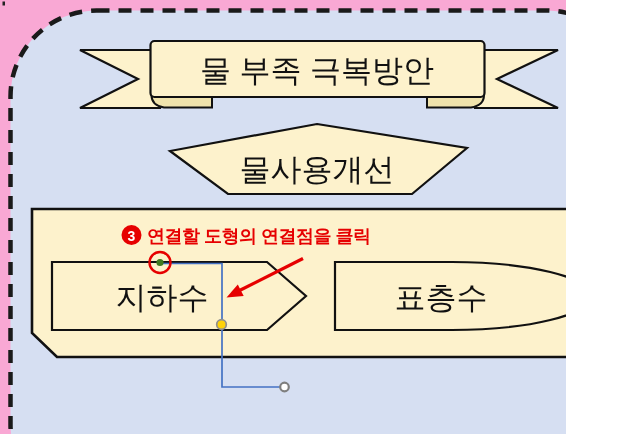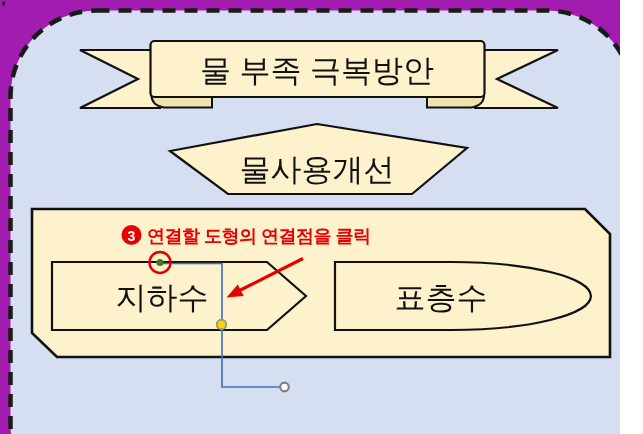--- a/index.html
+++ b/index.html
@@ -1,20 +1,20 @@
 <!DOCTYPE html>
 <html><head>
 <meta charset="utf-8">
 <style>
   html,body{margin:0;padding:0;background:#ffffff;}
   .screenshot{
     position:relative;
-    width:620px;height:434px;
+    width:566px;height:434px;
     overflow:hidden;
-    background:#a21caf;
+    background:#f9a8d4;
     font-family:"Liberation Sans", sans-serif;
   }
   svg text{font-family:"Liberation Sans", sans-serif;}
   .shape-label{font-size:31px;fill:#111111;}
   .annotation-label{font-size:18px;font-weight:bold;letter-spacing:-0.5px;}
   .badge-num{font-size:14px;font-weight:bold;fill:#ffffff;}
 </style>
 </head>
 <body>
 

